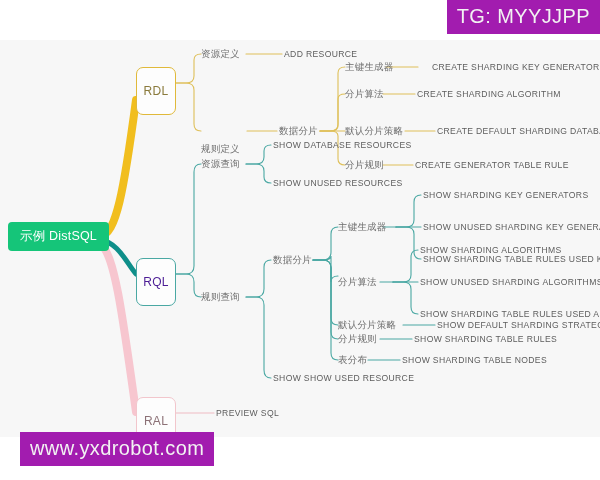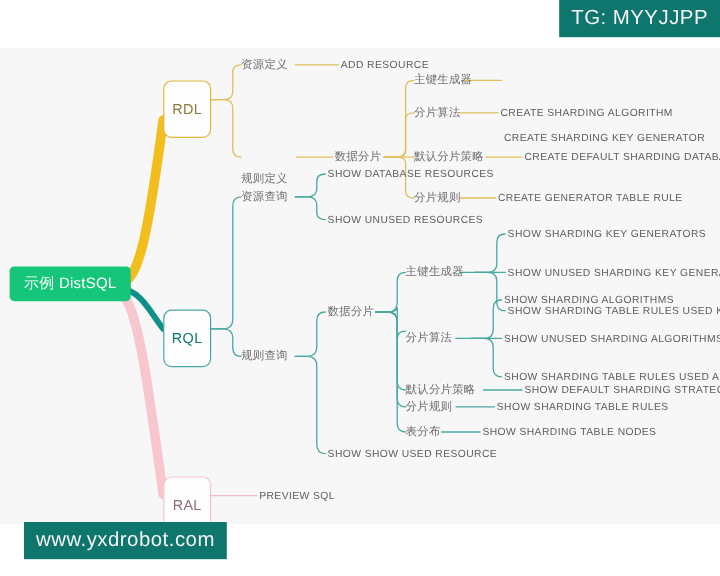--- a/index.html
+++ b/index.html
@@ -32,38 +32,38 @@
 
   .cat{
     width:40px;height:48px;
     border-radius:7px;
     background:#fdfdfd;
     display:flex;align-items:center;justify-content:center;
     font-size:12px;
     letter-spacing:.3px;
   }
   .cat-rdl{left:136px;top:27px;border:1.6px solid #e0b93a;color:#8a7a3c;}
-  .cat-rql{left:136px;top:218px;border:1.6px solid #4aa8a3;color:#0f766e;}
+  .cat-rql{left:136px;top:218px;border:1.6px solid #4aa8a3;color:#4c1d95;}
   .cat-ral{left:136px;top:357px;border:1.6px solid #f2c6cc;color:#8c7176;}
 
   .lbl{
     position:absolute;
     font-size:9.5px;
     white-space:nowrap;
     line-height:1;
     transform:translateY(-50%);
   }
   .lbl.cn{color:#6d6d6d;letter-spacing:.2px;font-size:9.5px;}
   .lbl.en{color:#5d5d5d;letter-spacing:.35px;font-size:8.6px;}
 
   .wm{
     position:absolute;
-    background:#0f766e;
+    background:#a21caf;
     color:#f2f2f2;
-    font-size:17px;
+    font-size:20px;
     line-height:1;
     padding:6px 10px 8px 10px;
     letter-spacing:.4px;
     white-space:nowrap;
   }
   .wm-tr{right:0;top:0;}
   .wm-bl{left:20px;bottom:14px;}
 </style>
 </head>
 <body>
@@ -148,21 +148,21 @@
       <span>RAL</span>
     </div>
 
     <div class="lbl cn" style="left:201px;top:14px;">资源定义</div>
     <div class="lbl en" style="left:284px;top:14px;">ADD RESOURCE</div>
 
     <div class="lbl cn" style="left:201px;top:109px;">规则定义</div>
     <div class="lbl cn" style="left:279px;top:91px;">数据分片</div>
 
     <div class="lbl cn" style="left:345px;top:27px;">主键生成器</div>
-    <div class="lbl en" style="left:420px;top:27px;margin-top:48px;">CREATE SHARDING KEY GENERATOR</div>
+    <div class="lbl en" style="left:432px;top:27px;">CREATE SHARDING KEY GENERATOR</div>
 
     <div class="lbl cn" style="left:345px;top:54px;">分片算法</div>
     <div class="lbl en" style="left:417px;top:54px;">CREATE SHARDING ALGORITHM</div>
 
     <div class="lbl cn" style="left:345px;top:91px;">默认分片策略</div>
     <div class="lbl en" style="left:437px;top:91px;">CREATE DEFAULT SHARDING DATABASE STRATEGY</div>
 
     <div class="lbl cn" style="left:345px;top:125px;">分片规则</div>
     <div class="lbl en" style="left:415px;top:125px;">CREATE GENERATOR TABLE RULE</div>
 

